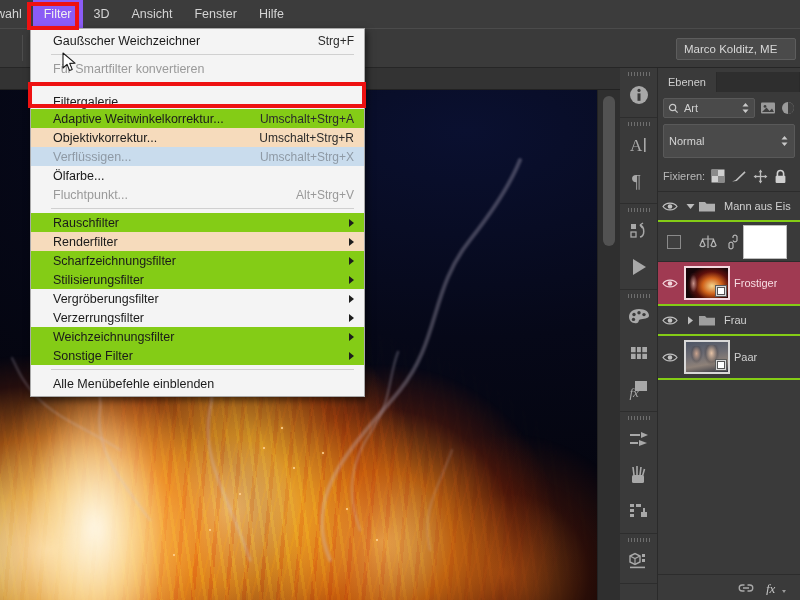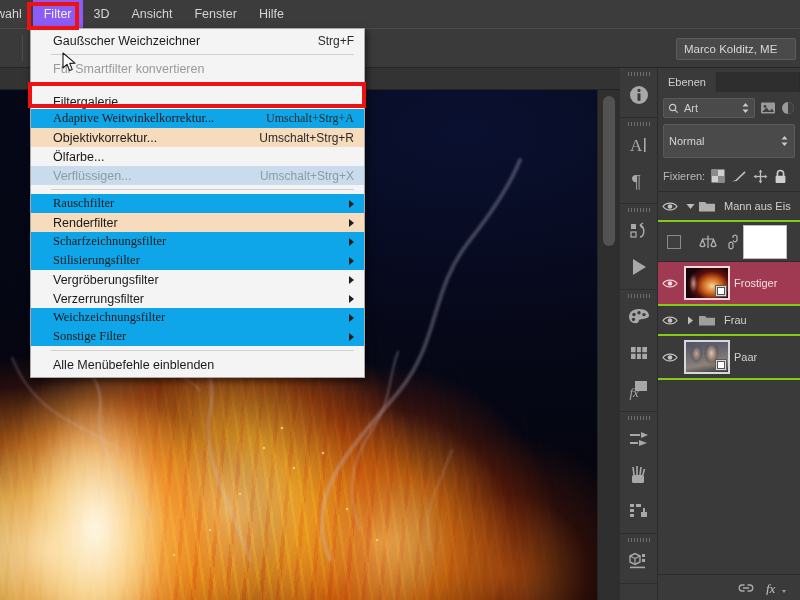--- a/index.html
+++ b/index.html
@@ -122,21 +122,21 @@
     z-index: 50; padding: 2px 0 3px;
     font-size: 12.5px; color:#1a1a1a;
   }
   .fm-row {
     position:relative; display:flex; align-items:center;
     height:19px; padding: 0 10px 0 22px; white-space:nowrap;
   }
   .fm-row .lab { flex:1; }
   .fm-row .sc { color:#2b2b2b; font-size:12px; padding-left:18px; }
   .fm-row.dim .lab, .fm-row.dim .sc { color:#9a9a9a; }
-  .fm-row.tintblue { background:#0ea5e9;font-family:Liberation Serif, serif; }
+  .fm-row.tintblue { background:#84cc16; }
   .fm-row.tintorange { background:#f6dbbc; }
   .fm-row.tintblue-light { background:#c9dced; }
   .fm-row.tintblue-light .lab, .fm-row.tintblue-light .sc { color:#8f9aa5; }
   .fm-sep { height:1px; background:#d0d0d0; margin:4px 10px 4px 20px; }
   .fm-arrow {
     width:0;height:0;border-left:5px solid #1d1d1d;
     border-top:4px solid transparent;border-bottom:4px solid transparent;
     margin-left:8px;
   }
   .fm-row.tall { height:22px;align-items:flex-end; }
@@ -368,26 +368,30 @@
         <span class="lab">Filtergalerie...</span>
       </div>
       <div class="fm-row tintblue">
         <span class="lab">Adaptive Weitwinkelkorrektur...</span>
         <span class="sc">Umschalt+Strg+A</span>
       </div>
       <div class="fm-row tintorange">
         <span class="lab">Objektivkorrektur...</span>
         <span class="sc">Umschalt+Strg+R</span>
       </div>
-      <div class="fm-row ">
-        <span class="lab">Ölfarbe...</span>
-      </div>
       <div class="fm-row tintblue-light dim">
         <span class="lab">Verflüssigen...</span>
         <span class="sc">Umschalt+Strg+X</span>
+      </div>
+      <div class="fm-row ">
+        <span class="lab">Ölfarbe...</span>
+      </div>
+      <div class="fm-row  dim">
+        <span class="lab">Fluchtpunkt...</span>
+        <span class="sc">Alt+Strg+V</span>
       </div>
       <div class="fm-sep"></div>
       <div class="fm-row tintblue">
         <span class="lab">Rauschfilter</span>
         <span class="fm-arrow"></span>
       </div>
       <div class="fm-row tintorange">
         <span class="lab">Renderfilter</span>
         <span class="fm-arrow"></span>
       </div>

